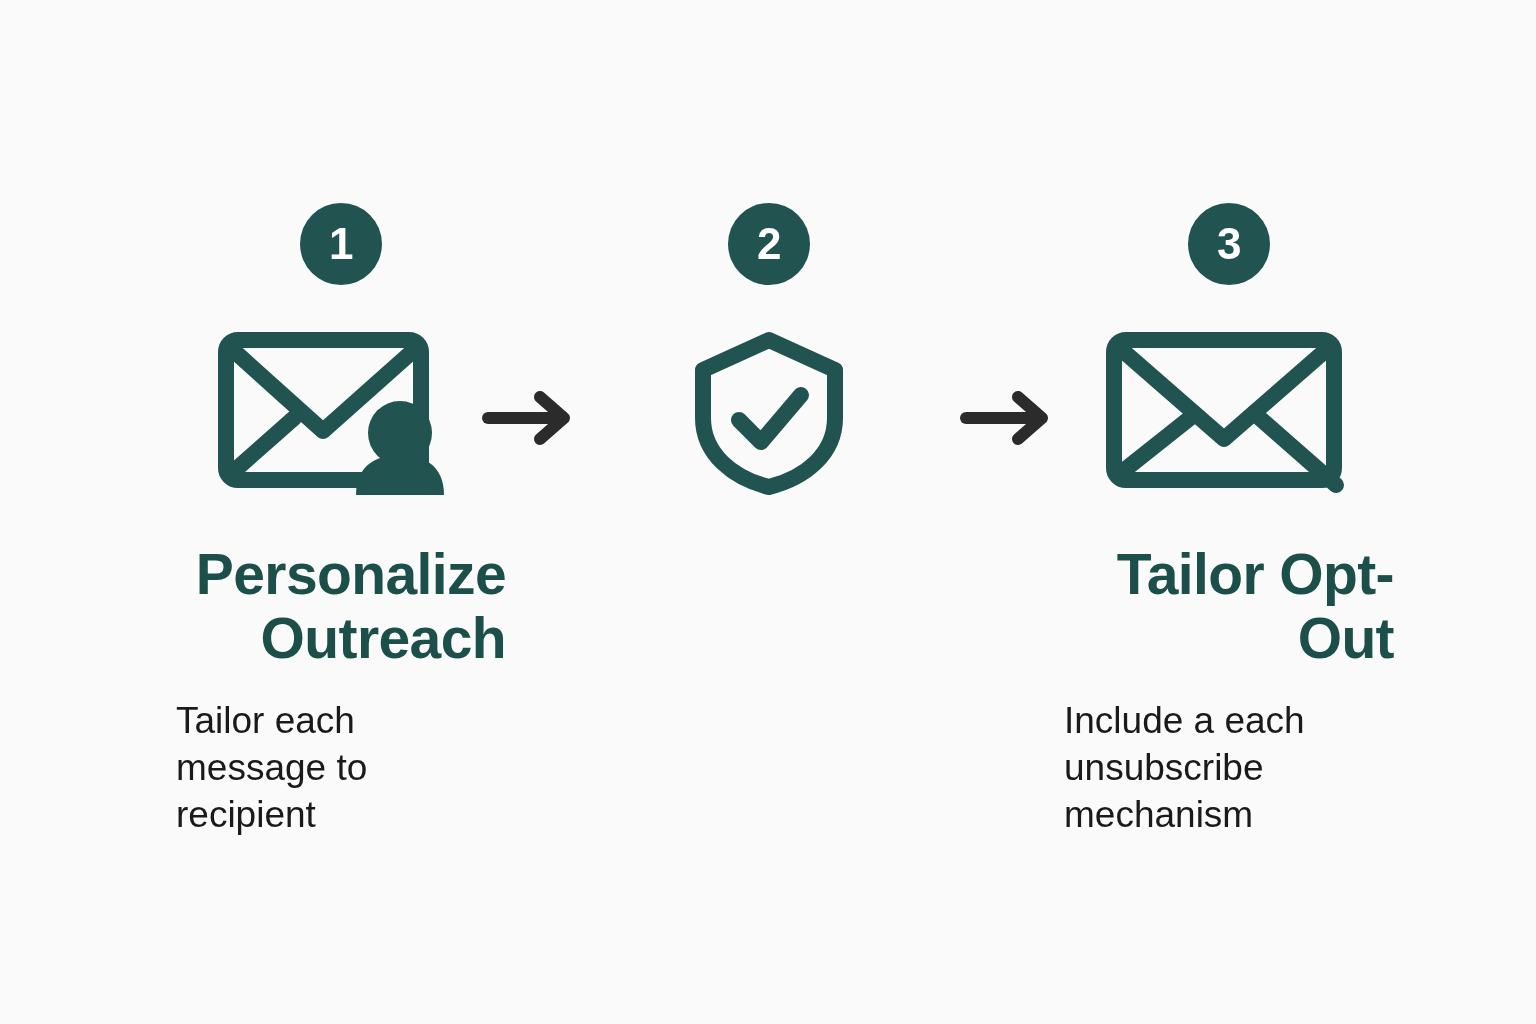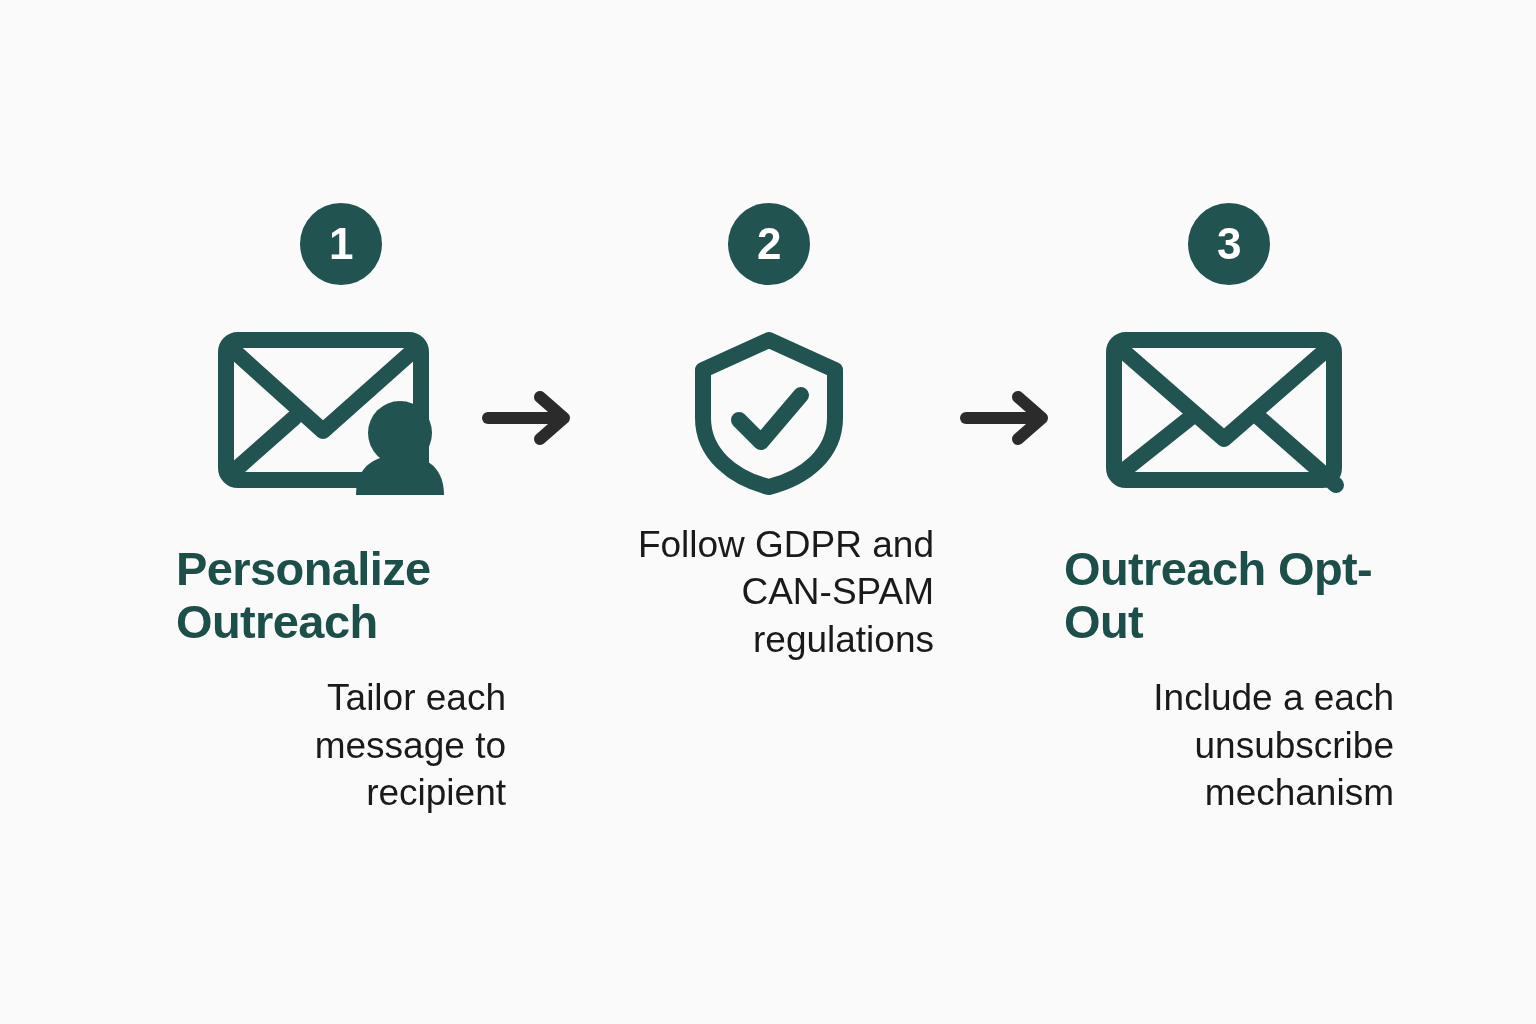--- a/index.html
+++ b/index.html
@@ -71,35 +71,35 @@
     justify-content: center;
   }
 
   .icon-wrap svg {
     display: block;
   }
 
   .step-title {
     margin-top: 48px;
     color: #1d4f4a;
-    font-size: 47px;
+    font-size: 57px;
     font-weight: bold;
     line-height: 1.12;
-    text-align: left;
+    text-align: right;
     letter-spacing: -0.6px;
     max-width: 330px;
   }
 
   .step-desc {
     margin-top: 26px;
     color: #1a1a1a;
     font-size: 37px;
     font-weight: normal;
     line-height: 1.28;
-    text-align: right;
+    text-align: left;
     max-width: 330px;
   }
 
   .arrow {
     position: absolute;
     width: 100px;
     height: 60px;
     display: flex;
     align-items: center;
     justify-content: center;
@@ -148,41 +148,40 @@
       <div class="icon-wrap">
         <span>
           <svg width="160" height="165" viewBox="0 0 160 165" fill="none">
             <path d="M80 10 L146 40 L146 88 C146 124 116 148 80 157
                      C44 148 14 124 14 88 L14 40 Z" stroke="#215450" stroke-width="16" fill="none" stroke-linejoin="round" stroke-linecap="round"></path>
             <path d="M50 90 L72 112 L112 65" stroke="#215450" stroke-width="16" fill="none" stroke-linecap="round" stroke-linejoin="round"></path>
           </svg>
         </span>
       </div>
 
-      <div class="step-desc">Follow GDPR and CAN-SPAM regulations</div>
     </div>
 
     <div class="step step-3">
       <div class="badge">
         <span>3</span>
       </div>
 
       <div class="icon-wrap">
         <span>
           <svg width="250" height="165" viewBox="0 0 250 165" fill="none">
             <rect x="10" y="10" width="220" height="140" rx="12" ry="12" stroke="#215450" stroke-width="16" fill="none"></rect>
             <path d="M18 20 L120 109 L222 20" stroke="#215450" stroke-width="16" fill="none" stroke-linecap="round" stroke-linejoin="round"></path>
             <path d="M18 142 L86 88" stroke="#215450" stroke-width="16" fill="none" stroke-linecap="round"></path>
 
             <path d="M150 83 L232 155" stroke="#215450" stroke-width="16" fill="none" stroke-linecap="round"></path>
           </svg>
         </span>
       </div>
 
-      <div class="step-title">Outreach Opt-Out</div>
+      <div class="step-title">Tailor Opt-Out</div>
       <div class="step-desc">Include a each unsubscribe mechanism</div>
     </div>
 
   </div>
 
   <div class="arrow arrow-1">
     <span>
       <svg width="100" height="60" viewBox="0 0 100 60" fill="none">
         <path d="M8 30 L82 30" stroke="#2b2b2b" stroke-width="12" stroke-linecap="round"></path>
         <path d="M60 9 L84 30 L60 51" stroke="#2b2b2b" stroke-width="12" fill="none" stroke-linecap="round" stroke-linejoin="round"></path>

